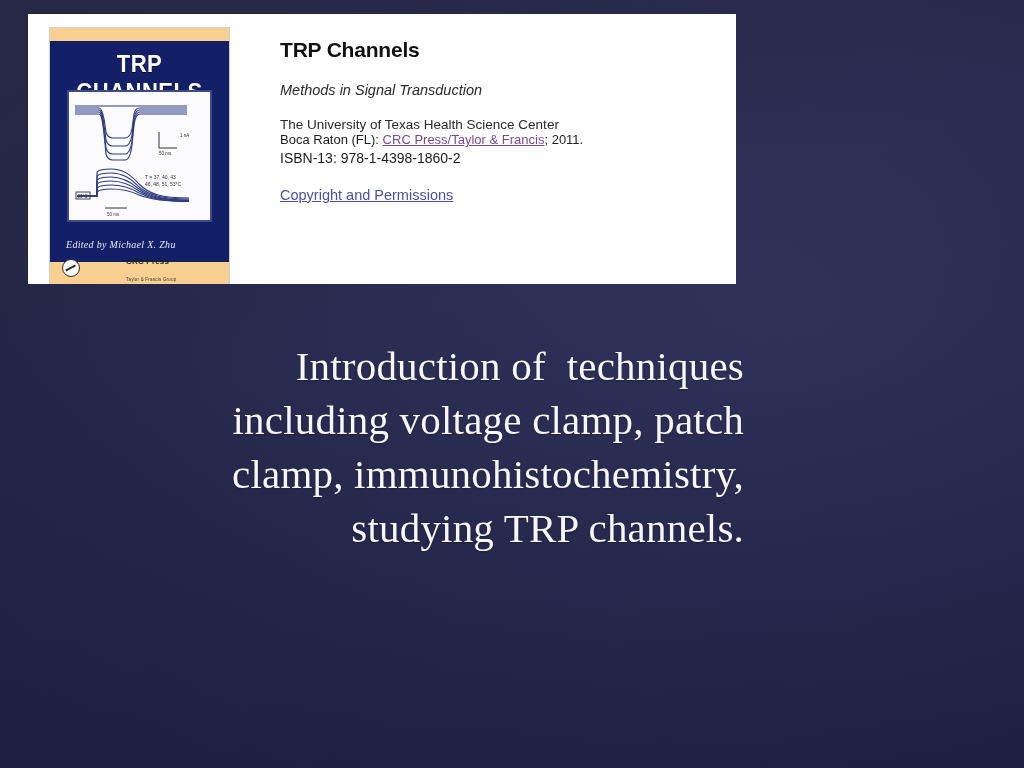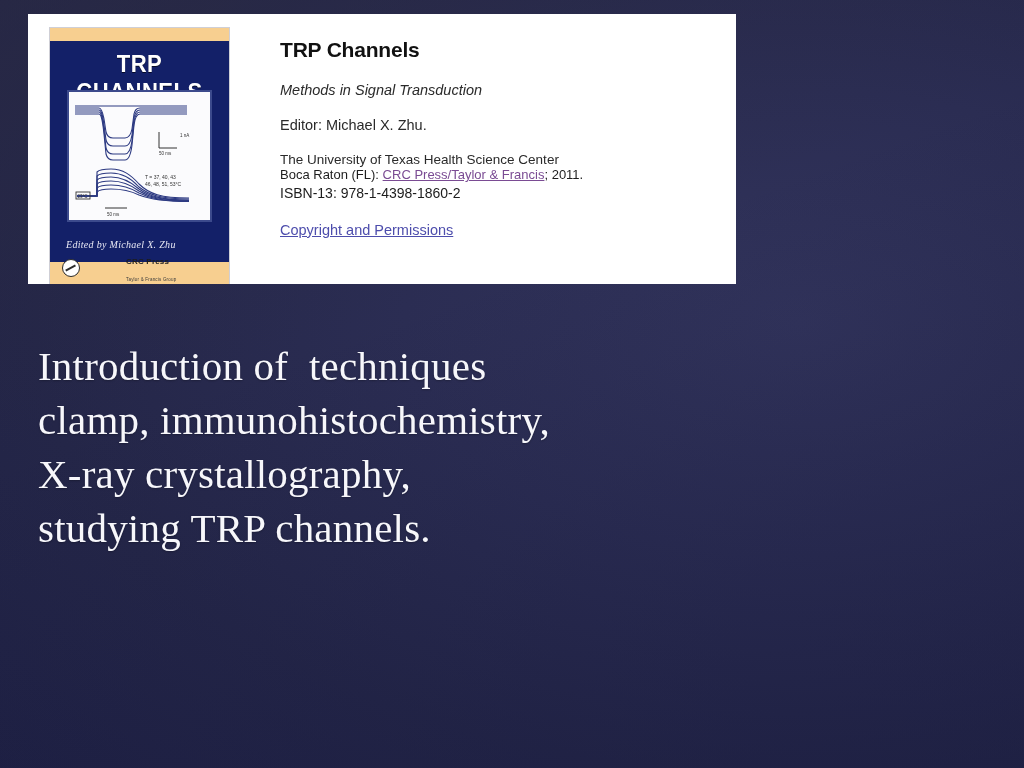--- a/index.html
+++ b/index.html
@@ -188,31 +188,32 @@
   }
   .link-copyright {
     font-size: 14.5px;
     color: #4d4dac;
     text-decoration: underline;
   }
 
   
   .body-text {
     position: absolute;
-    left: 38px;
+    left: 44px;
     top: 339px;
     width: 700px;
     color: #f7f7fb;
     font-family: "Liberation Serif", serif;
     font-size: 41px;
     line-height: 54px;
     font-weight: normal;
     letter-spacing: 0.2px;
     z-index: 3;
     text-shadow: 0 1px 2px rgba(0,0,0,0.25);
+    text-align: right;
   }
   .body-text .line { display: block; white-space: pre; }
 </style>
 </head>
 <body>
 
 <div class="slide">
 
   <div class="image-panel">
 
@@ -270,32 +271,31 @@
           <span class="crc-sub">Taylor &amp; Francis Group</span>
         </span>
       </div>
     </div>
 
     <div class="citation">
       <div class="cite-title">TRP Channels</div>
 
       <div class="cite-series">Methods in Signal Transduction</div>
 
-      <div class="cite-editor">Editor: Michael X. Zhu.</div>
 
       <div class="cite-affil">The University of Texas Health Science Center</div>
 
       <div class="cite-pub"><span>Boca Raton (FL): </span><a href="#" class="link-publisher">CRC Press/Taylor &amp; Francis</a><span>; 2011.</span></div>
 
       <div class="cite-isbn">ISBN-13: 978-1-4398-1860-2</div>
 
       <a href="#" class="link-copyright">Copyright and Permissions</a>
     </div>
   </div>
 
   <div class="body-text">
     <span class="line">Introduction of  techniques</span>
+    <span class="line">including voltage clamp, patch</span>
     <span class="line">clamp, immunohistochemistry,</span>
-    <span class="line">X-ray crystallography,</span>
     <span class="line">studying TRP channels.</span>
   </div>
 
 </div>
 
 </body></html>

